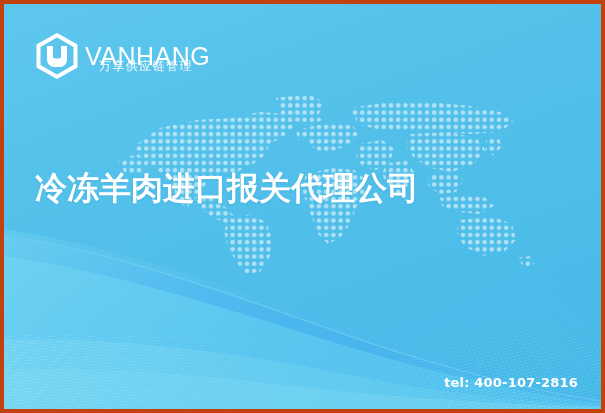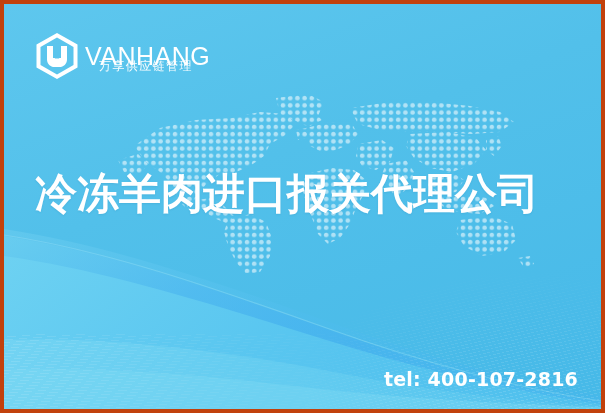--- a/index.html
+++ b/index.html
@@ -133,35 +133,35 @@
 
   
   #headline {
     position: absolute;
     left: 31px;
     top: 168px;
     width: 545px;
     color: #ffffff;
     font-family: "DejaVu Sans", sans-serif;
     font-weight: bold;
-    font-size: 42px;
+    font-size: 32px;
     line-height: 1.05;
     letter-spacing: 0px;
     white-space: nowrap;
     text-shadow: 0 1px 2px rgba(30,120,170,0.16);
   }
 
   
   #phone {
     position: absolute;
     right: 23px;
     bottom: 19px;
     color: #ffffff;
     font-family: "DejaVu Sans", sans-serif;
-    font-size: 19px;
+    font-size: 13px;
     font-weight: bold;
     letter-spacing: 0.2px;
     white-space: nowrap;
   }
 </style>
 </head>
 <body>
 
 <div id="banner">
   <div id="canvas">

